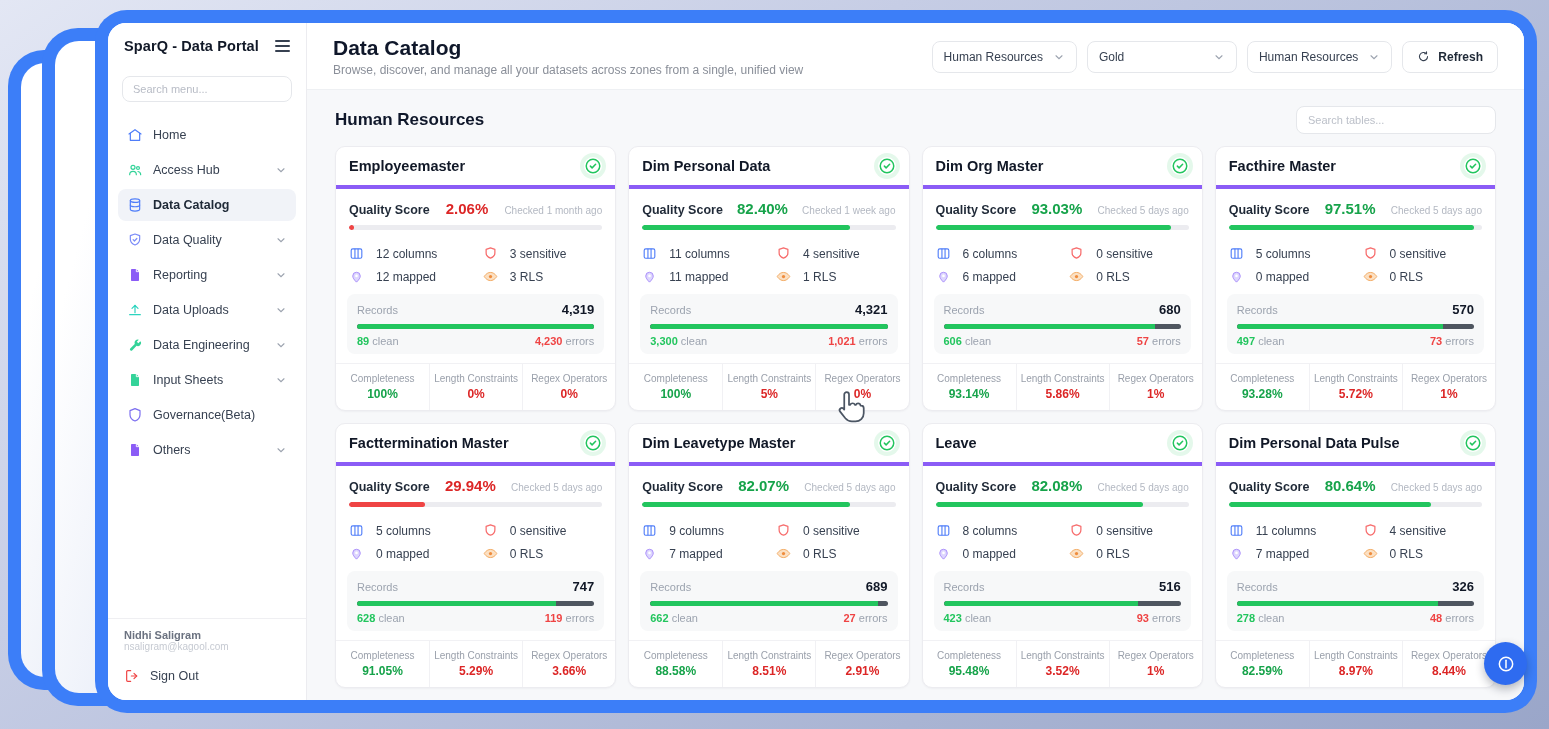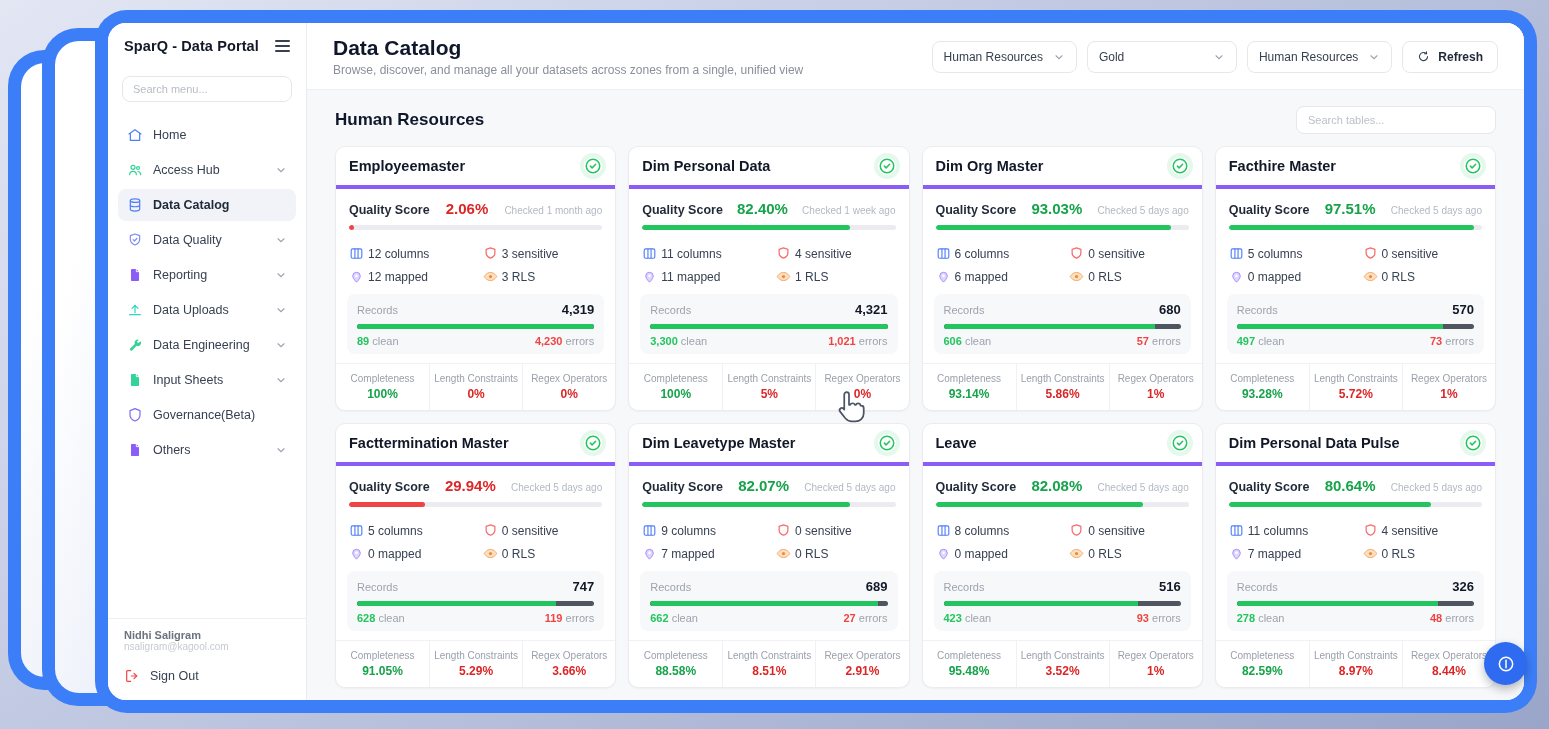--- a/index.html
+++ b/index.html
@@ -87,21 +87,21 @@
   .check-ic svg { width:18px; height:18px; }
   .q-row { display:flex; align-items:baseline; justify-content:space-between; gap:6px; padding:11px 13px 7px; }
   .q-label { font-size:12.5px; font-weight:700; color:#1f2937; }
   .q-val { font-size:15px; font-weight:800; }
   .val-green { color:#16a34a; } .val-red { color:#dc2626; }
   .q-checked { font-size:10px; color:#b3b8c2; white-space:nowrap; }
   .qbar { height:5px; border-radius:3px; background:#ececf0; margin:1px 13px 9px; overflow:hidden; }
   .qbar-fill { height:100%; border-radius:3px; }
   .bg-green { background:#22c55e; } .bg-red { background:#ef4444; }
   .stats { display:grid; grid-template-columns:1.12fr 1fr; row-gap:8px; padding:7px 13px 9px; }
-  .stat { display:flex; align-items:center; gap:4px; font-size:12px; color:#374151; font-weight:500; }
+  .stat { display:flex; align-items:center; gap:12px; font-size:12px; color:#374151; font-weight:500; }
   .stat svg { width:15px; height:15px; flex:0 0 15px; }
   .rec-box { margin:1px 11px 9px; background:#f7f8f9; border-radius:8px; padding:8px 10px 7px; }
   .rec-row1 { display:flex; justify-content:space-between; align-items:baseline; }
   .rec-label { font-size:11px; color:#9ca3af; }
   .rec-val { font-size:13px; font-weight:800; color:#111827; }
   .rbar { height:5px; border-radius:3px; background:#4f5660; overflow:hidden; margin:7px 0 6px; }
   .rbar-fill { height:100%; background:#22c55e; border-radius:3px 0 0 3px; }
   .rec-row2 { display:flex; justify-content:space-between; font-size:11px; color:#9ca3af; }
   .num-green { color:#22c55e; font-weight:700; } .num-red { color:#ef4444; font-weight:700; }
   .card-foot { display:grid; grid-template-columns:1fr 1fr 1fr; border-top:1px solid #f1f1f4; }

